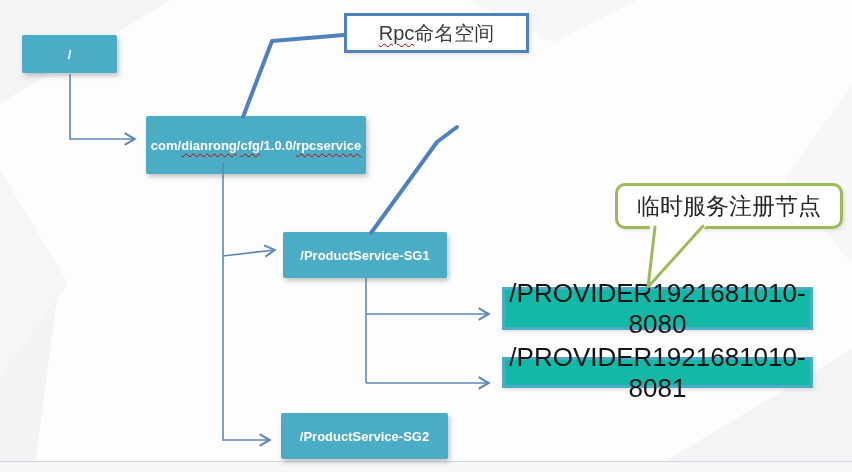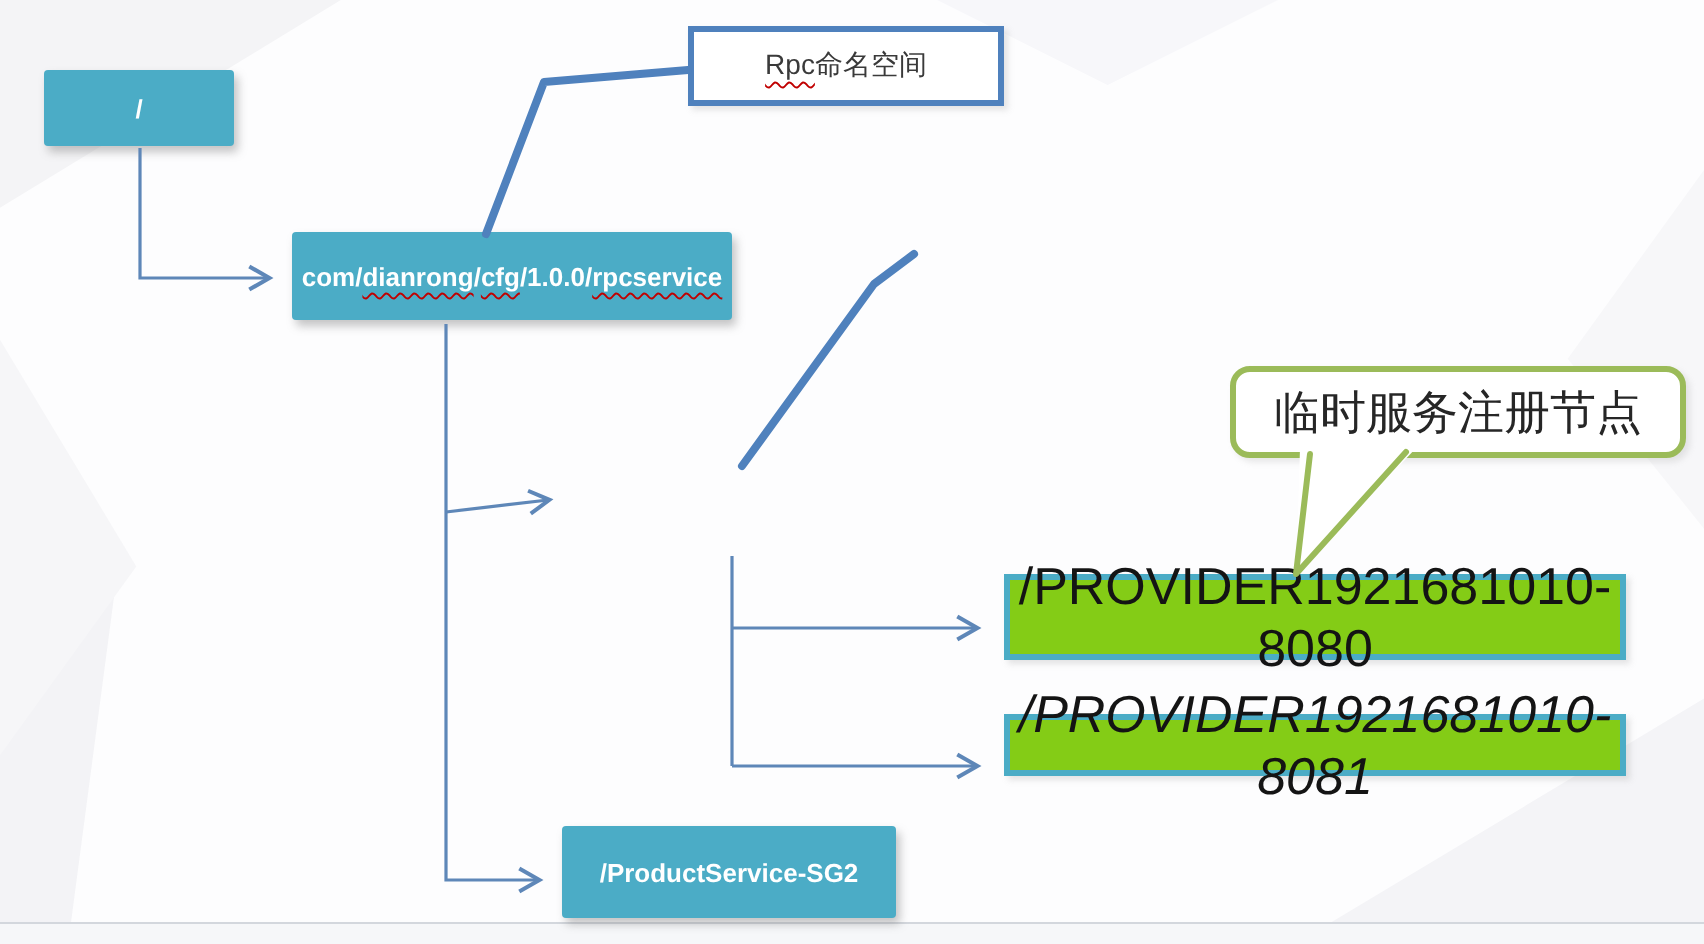--- a/index.html
+++ b/index.html
@@ -22,50 +22,50 @@
   }
 
   .box{position:absolute;display:flex;align-items:center;justify-content:center;
        text-align:center;z-index:5;box-sizing:border-box;}
 
   .teal{
     background:#4BACC6;color:#fff;font-weight:bold;font-size:13px;
     border-radius:2px;box-shadow:2px 3px 5px rgba(110,110,110,.4);
   }
   .node-root      {left:22px; top:35px; width:95px; height:38px;}
-  .node-namespace {left:146px;top:116px;width:220px;height:44px;}
+  .node-namespace {left:146px;top:116px;width:220px;height:58px;}
   .node-sg1       {left:283px;top:232px;width:164px;height:46px;}
   .node-sg2       {left:281px;top:413px;width:167px;height:46px;align-items:center;}
 
   .sp{ 
     text-decoration-line:underline;text-decoration-style:wavy;
     text-decoration-color:#C00000;text-decoration-thickness:1px;
     text-underline-offset:3px;
   }
 
   .callout-blue{
     background:#fff;border:3px solid #4F81BD;color:#3a3a3a;
     box-shadow:2px 2px 3px rgba(150,150,150,.25);
   }
-  .callout-rpc       {left:344px;top:13px; width:158px;height:40px;font-size:14px;text-align:center;}
+  .callout-rpc       {left:344px;top:13px; width:185px;height:40px;font-size:20px;text-align:center;}
   .callout-persistent{left:455px;top:97px; width:174px;height:53px;font-size:13px;}
 
   .callout-green{
     background:#fff;border:3px solid #9BBB59;border-radius:10px;
     color:#262626;font-size:23px;
     left:615px;top:183px;width:228px;height:46px;
     box-shadow:2px 2px 3px rgba(150,150,150,.22);
   }
 
   .provider{
-    background:#84cc16;border:3px solid #4BACC6;color:#141414;font-size:26px;
+    background:#14b8a6;border:3px solid #4BACC6;color:#141414;font-size:26px;
     box-shadow:2px 2px 3px rgba(150,150,150,.25);
   }
   .provider-1{left:502px;top:287px;width:311px;height:43px;}
-  .provider-2{left:502px;top:357px;width:311px;height:31px;font-style:italic;}
+  .provider-2{left:502px;top:357px;width:311px;height:31px;}
 
   svg.wires{position:absolute;left:0;top:0;z-index:10;pointer-events:none;}
 </style>
 </head>
 <body>
 
 <div class="stage">
 
   <div class="facet f1"></div>
   <div class="facet f2"></div>
@@ -77,20 +77,23 @@
   <div class="bottom-strip"></div>
 
   <div class="box teal node-root">
     <span>/</span>
   </div>
 
   <div class="box teal node-namespace">
     <span><span>com/</span><span class="sp">dianrong</span><span>/</span><span class="sp">cfg</span><span>/1.0.0/</span><span class="sp">rpcservice</span></span>
   </div>
 
+  <div class="box teal node-sg1">
+    <span>/ProductService-SG1</span>
+  </div>
 
   <div class="box teal node-sg2">
     <span>/ProductService-SG2</span>
   </div>
 
   <div class="box callout-blue callout-rpc">
     <span><span class="sp">Rpc</span><span>命名空间</span></span>
   </div>
 
 

